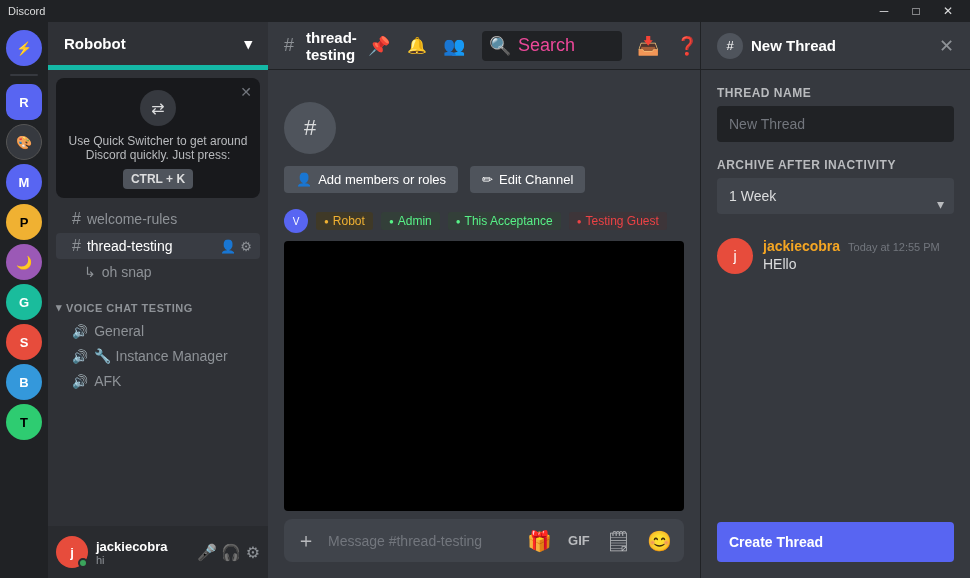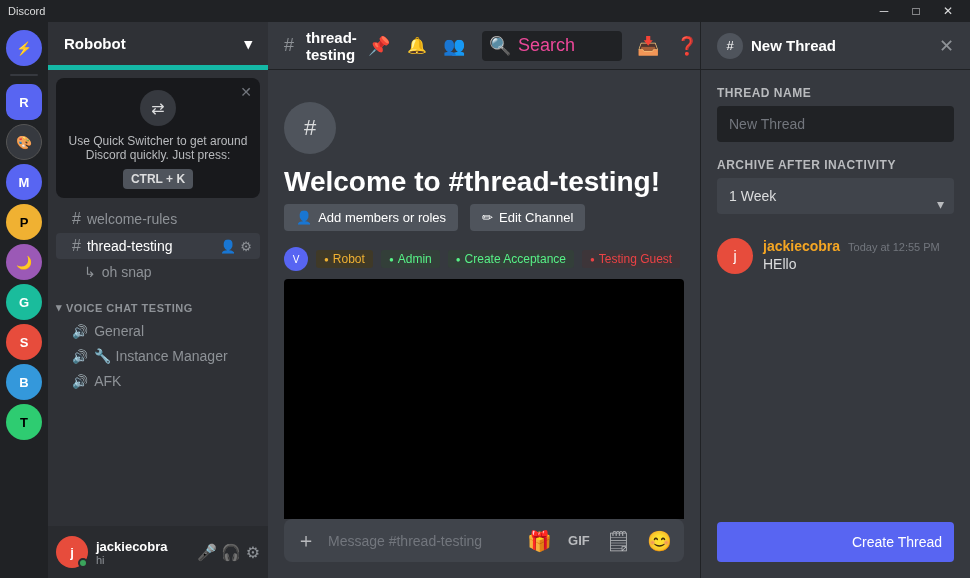--- a/index.html
+++ b/index.html
@@ -383,23 +383,23 @@
     .thread-msg-text { font-size: 14px; color: #dcddde; }
 
     .create-thread-btn {
       margin: 8px 16px 16px;
       background: #5865f2;
       color: #fff;
       border: none;
       border-radius: 4px;
       padding: 12px;
       font-size: 14px;
-      font-weight: 400;
-      cursor: pointer;
-      text-align: right;
+      font-weight: 700;
+      cursor: pointer;
+      text-align: left;
       width: calc(100% - 32px);
     }
   </style>
 </head>
 <body>
 
 <div class="title-bar">
   <div class="title-bar-left">
     <span>Discord</span>
   </div>
@@ -508,21 +508,20 @@
           <span style="color:#ec4899">Search</span>
         </div>
         <span>📥</span>
         <span>❓</span>
       </div>
     </div>
 
     <div class="chat-content">
       <div class="welcome-section">
         <div class="welcome-icon">#</div>
-        <div class="welcome-title">Welcome to #thread-testing!</div>
         <div class="welcome-actions">
           <button class="welcome-btn">
             <span>👤</span>
             <span>Add members or roles</span>
           </button>
           <button class="welcome-btn">
             <span>✏</span>
             <span>Edit Channel</span>
           </button>
         </div>
@@ -531,21 +530,21 @@
           <span class="role-badge" style="background:#4f3a0060;color:#f0b132">
             <span style="color:#f0b132;font-size:8px">●</span>
             <span>Robot</span>
           </span>
           <span class="role-badge" style="background:#2f4a3060;color:#57f287">
             <span style="color:#57f287;font-size:8px">●</span>
             <span>Admin</span>
           </span>
           <span class="role-badge" style="background:#2f4a3060;color:#57f287">
             <span style="color:#57f287;font-size:8px">●</span>
-            <span>Create Acceptance</span>
+            <span>This Acceptance</span>
           </span>
           <span class="role-badge" style="background:#4a2f2f60;color:#ed4245">
             <span style="color:#ed4245;font-size:8px">●</span>
             <span>Testing Guest</span>
           </span>
         </div>
         <div class="black-box"></div>
       </div>
     </div>
 

